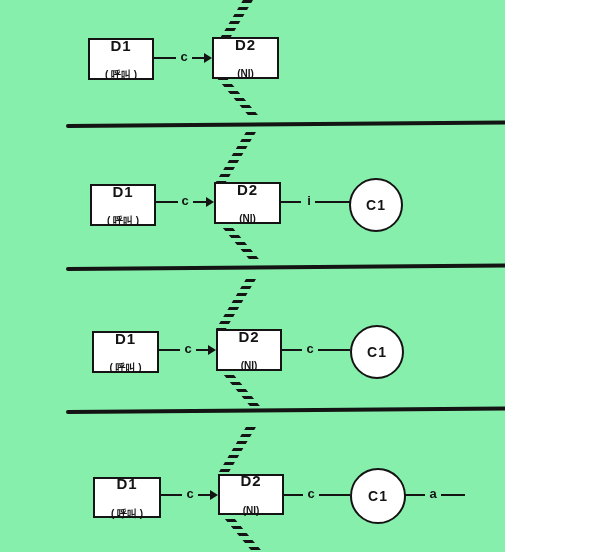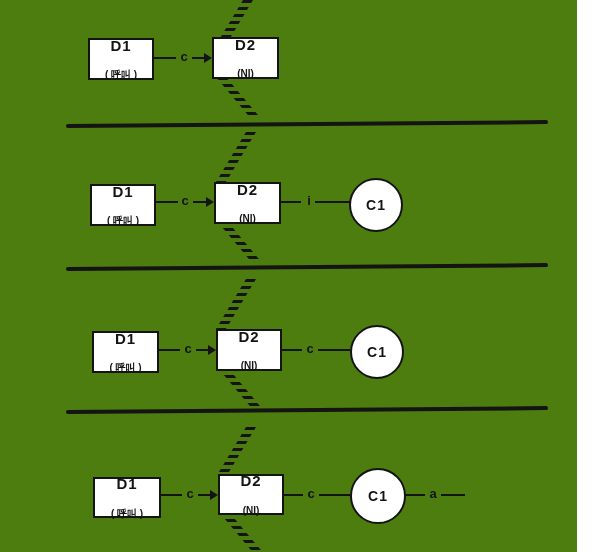--- a/index.html
+++ b/index.html
@@ -1,16 +1,16 @@
 <!DOCTYPE html>
 <html><head>
 <meta charset="utf-8">
 <style>
   html,body{margin:0;padding:0;background:#fff;}
-  .stage{position:relative;width:577px;height:552px;background:#4d7c0f;overflow:hidden;
+  .stage{position:relative;width:505px;height:552px;background:#86efac;overflow:hidden;
          font-family:"Liberation Sans","DejaVu Sans",sans-serif;color:#141414;}
   .panel{position:absolute;inset:0;}
   .sep{position:absolute;height:4px;background:#141414;transform:rotate(-0.45deg);border-radius:2px;}
   .node{position:absolute;border:2px solid #141414;background:#fff;z-index:3;
         display:flex;flex-direction:column;align-items:center;justify-content:center;line-height:1.02;}
   .node .t{font-size:15px;font-weight:700;letter-spacing:1px;}
   .node .s{font-size:10px;font-weight:600;margin-top:17px;white-space:nowrap;}
   .circle{position:absolute;border:2px solid #141414;border-radius:50%;background:#fff;z-index:3;
           display:flex;align-items:center;justify-content:center;font-size:14px;font-weight:700;letter-spacing:1px;}
   .wire{position:absolute;height:2px;background:#141414;z-index:2;}

